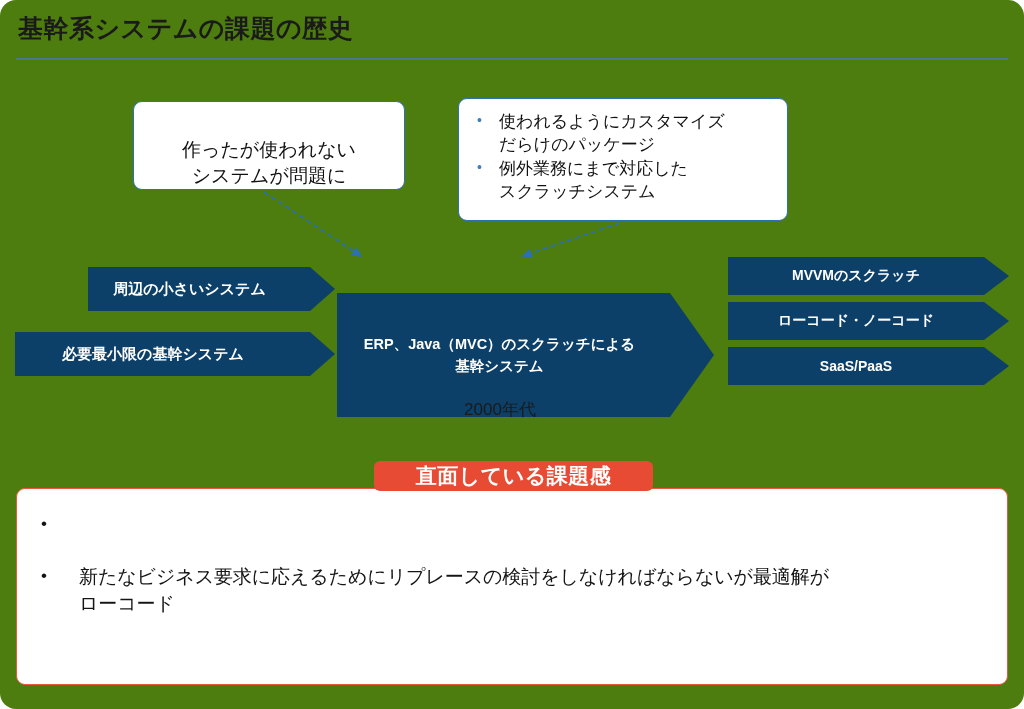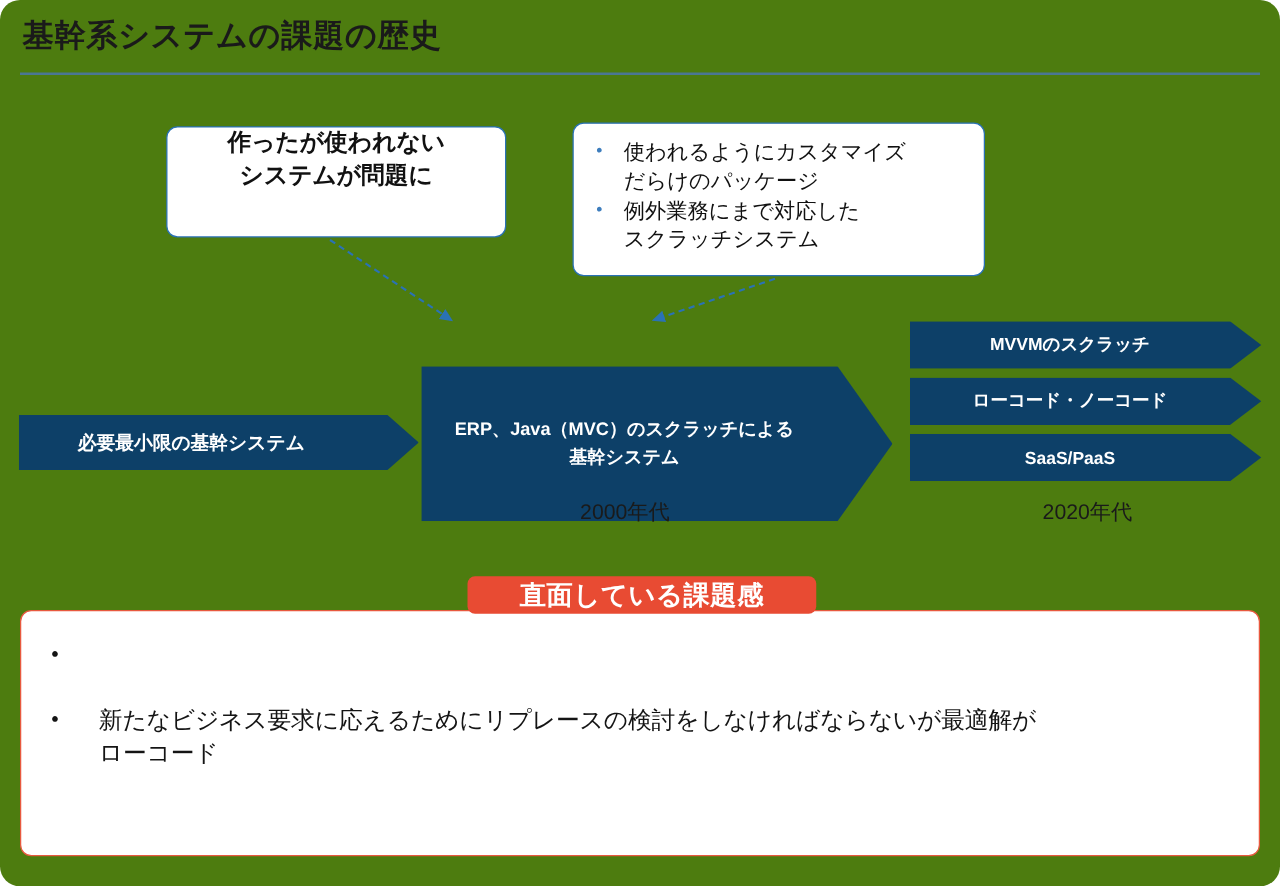--- a/index.html
+++ b/index.html
@@ -48,23 +48,22 @@
     border-radius: 9px;
     background: #ffffff;
     color: #111111;
   }
   #callout-1 {
     left: 133px;
     top: 101px;
     width: 272px;
     height: 89px;
     display: flex;
-    align-items: flex-start;
+    align-items: flex-end;
     justify-content: center;
-    font-weight: bold;
   }
   #callout-1 .ctext {
     font-size: 19px;
     line-height: 1.38;
     text-align: center;
     white-space: pre-line;
   }
   #callout-2 {
     left: 458px;
     top: 98px;
@@ -262,41 +261,43 @@
   <svg id="connectors" viewBox="0 0 1024 709">
     <defs>
       <marker id="arrowhead-blue" markerWidth="7" markerHeight="7" refX="5.2" refY="3.2" orient="auto">
         <path d="M0,0.4 L6.2,3.2 L0,6 z" fill="#2a72b5"></path>
       </marker>
     </defs>
     <line x1="264" y1="192" x2="361" y2="256" stroke="#2a72b5" stroke-width="1.7" stroke-dasharray="5,3.5" marker-end="url(#arrowhead-blue)"></line>
     <line x1="620" y1="223" x2="523" y2="256" stroke="#2a72b5" stroke-width="1.7" stroke-dasharray="5,3.5" marker-end="url(#arrowhead-blue)"></line>
   </svg>
 
+  <div id="chev-peripheral" class="chev chev-sm">
+    <span>周辺の小さいシステム</span>
+  </div>
   <div id="chev-core" class="chev chev-sm">
     <span>必要最小限の基幹システム</span>
   </div>
 
   <div id="chev-center" class="chev chev-lg">
     <span>ERP、Java（MVC）のスクラッチによる
 基幹システム</span>
   </div>
 
   <div id="chev-mvvm" class="chev chev-sm">
     <span>MVVMのスクラッチ</span>
   </div>
   <div id="chev-lowcode" class="chev chev-sm">
     <span>ローコード・ノーコード</span>
   </div>
   <div id="chev-saas" class="chev chev-sm">
     <span>SaaS/PaaS</span>
   </div>
 
   <div id="era-2000" class="era">2000年代</div>
-  <div id="era-2020" class="era">2020年代</div>
 
   <div id="badge">直面している課題感</div>
 
   <div id="issues-box">
     <ul>
       <li>
         <span class="bul">•</span>
       </li>
       <li>
         <span class="bul">•</span>

